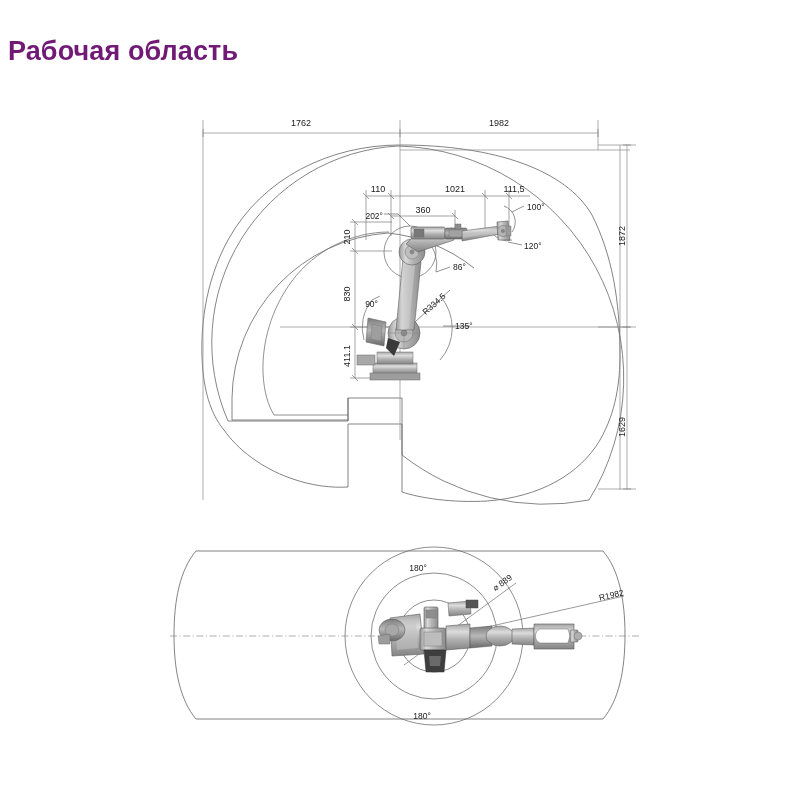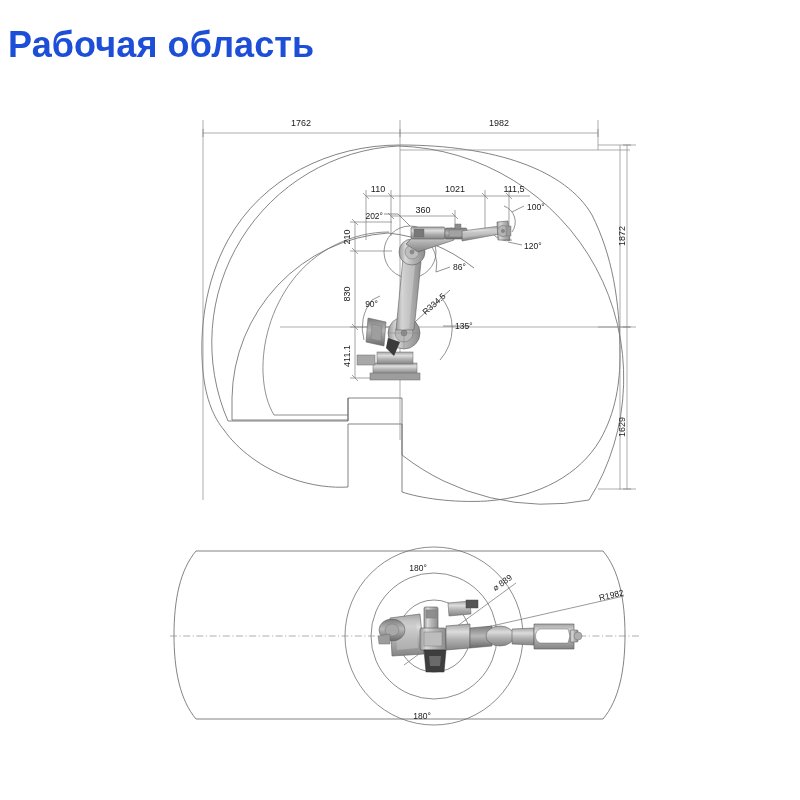--- a/index.html
+++ b/index.html
@@ -10,24 +10,24 @@
     font-family: "Liberation Sans", sans-serif;
     overflow: hidden;
   }
   #page {
     position: relative;
     width: 800px; height: 800px;
     background: #ffffff;
   }
   #page-title {
     position: absolute;
-    left: 8px; top: 24px;
-    font-size: 36px;
+    left: 8px; top: 36px;
+    font-size: 27px;
     font-weight: bold;
-    color: #1d4ed8;
+    color: #701a75;
     letter-spacing: 0.1px;
     white-space: nowrap;
   }
   .drawing-svg {
     position: absolute;
     left: 0; top: 0;
     width: 800px; height: 800px;
   }
   text.dim {
     font-family: "Liberation Sans", sans-serif;

